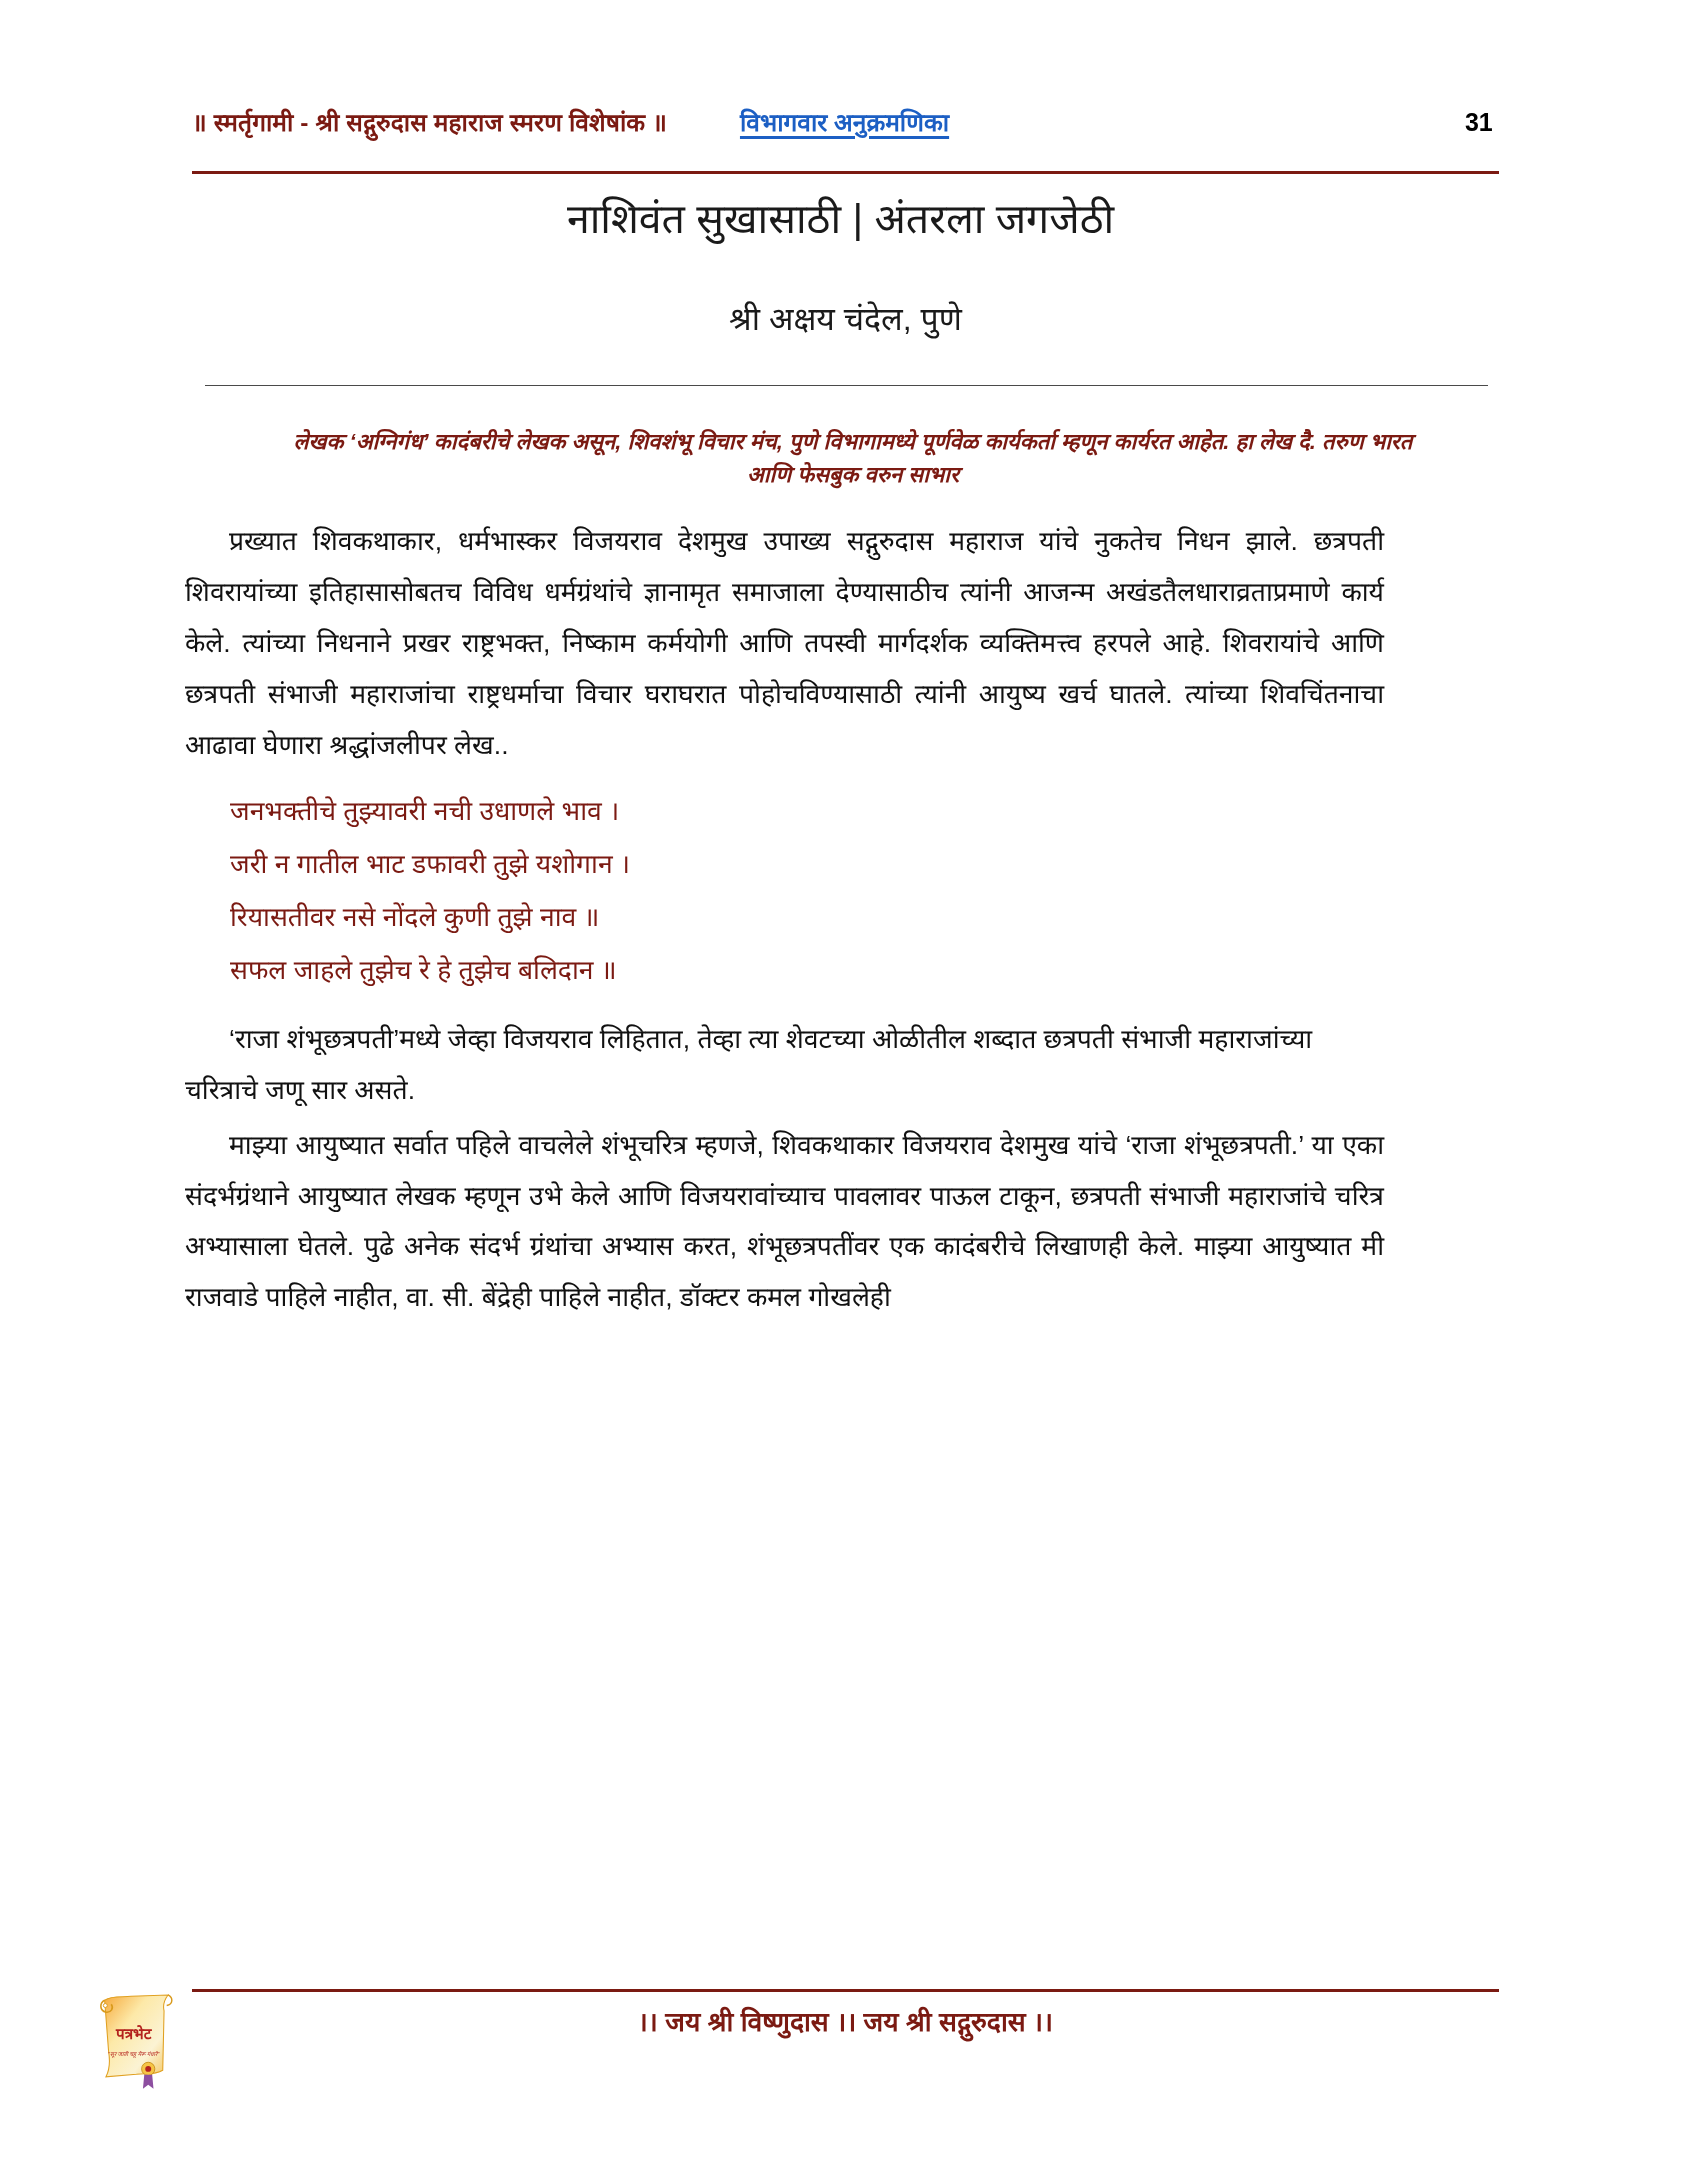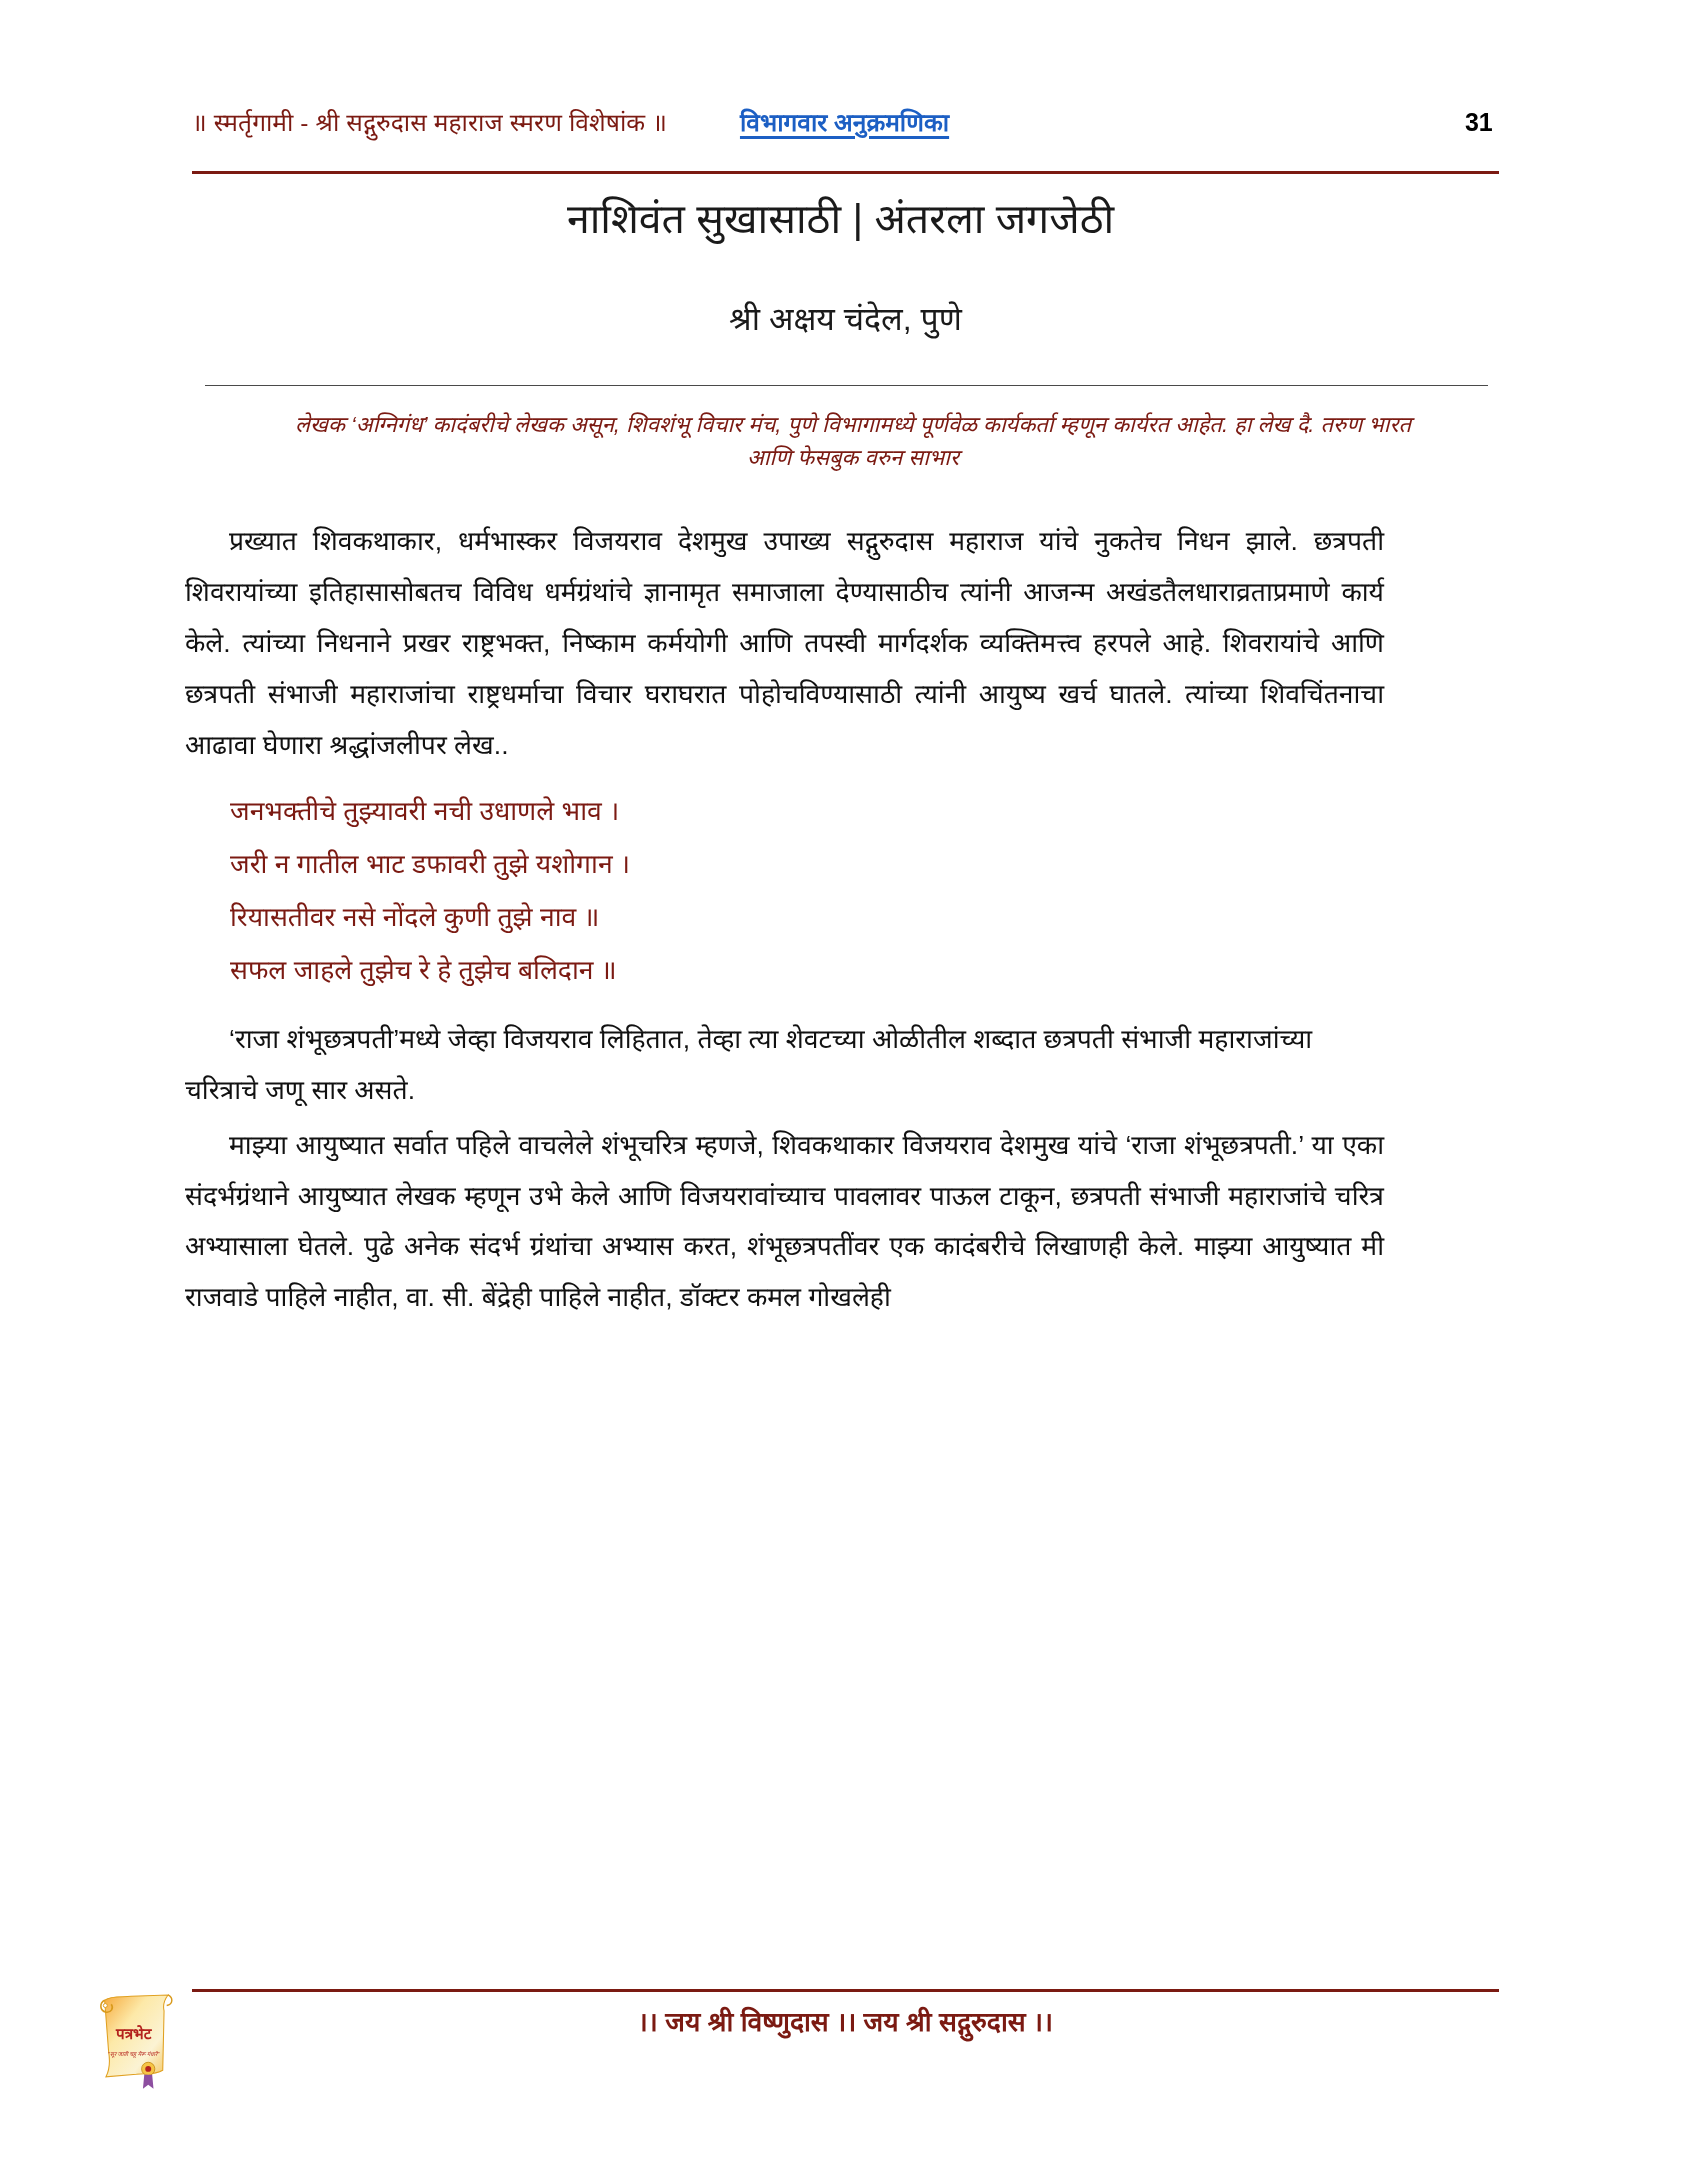--- a/index.html
+++ b/index.html
@@ -25,21 +25,21 @@
     left: 192px;
     top: 93px;
     width: 1310px;
     display: flex;
     align-items: baseline;
     justify-content: flex-start;
   }
   .header-issue {
     color: #7b1a12;
     font-family: "Liberation Sans", "DejaVu Sans", sans-serif;
-    font-weight: normal;
+    font-weight: bold;
     font-size: 24.5px;
     letter-spacing: 0.1px;
     white-space: nowrap;
   }
   .header-index {
     color: #1c5fc4;
     font-family: "Liberation Sans", "DejaVu Sans", sans-serif;
     font-weight: bold;
     font-size: 24.5px;
     text-decoration: underline;
@@ -98,27 +98,27 @@
     top: 385px;
     width: 1283px;
     height: 1.3px;
     background: #4a4a4a;
   }
 
   
   .note {
     position: absolute;
     left: 284px;
-    top: 409px;
+    top: 426px;
     width: 1138px;
     text-align: center;
     color: #7b1a12;
     font-family: "Liberation Sans", "DejaVu Sans", sans-serif;
     font-style: italic;
-    font-weight: normal;
+    font-weight: bold;
     font-size: 22px;
     line-height: 1.48;
   }
 
   
   .body-block {
     position: absolute;
     left: 185px;
     top: 516px;
     width: 1211px;

